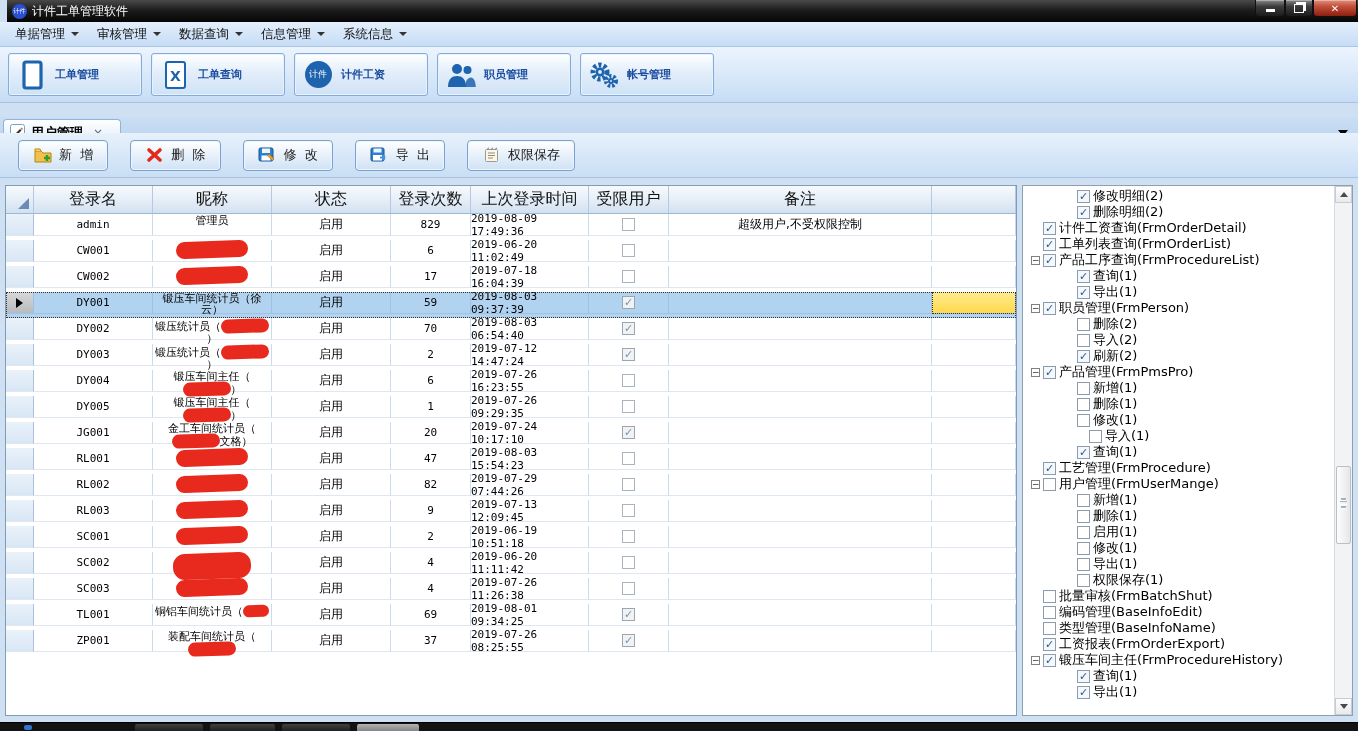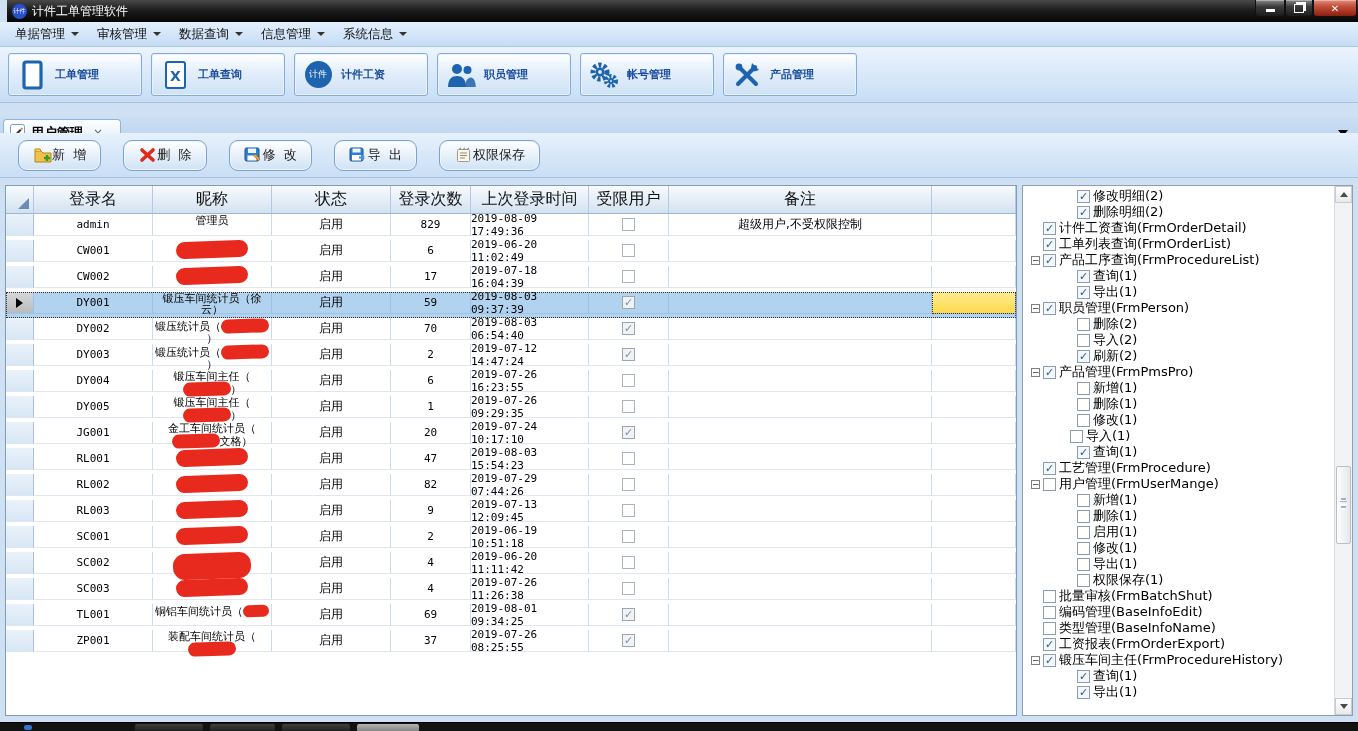--- a/index.html
+++ b/index.html
@@ -53,23 +53,23 @@
     padding:0 6px;box-sizing:border-box;gap:6px;}
   .tab .tlbl{font-size:13px;font-weight:bold;color:#000;white-space:nowrap;}
   .tab .x{color:#666;font-size:12px;margin-left:4px;cursor:pointer;}
   .tabarrow{position:absolute;right:10px;top:13px;width:0;height:0;
     border-left:5px solid transparent;border-right:5px solid transparent;border-top:6px solid #000;}
 
   
   .actionbar{position:absolute;left:0;top:133px;width:1358px;height:45px;
     background:linear-gradient(#e7f1fc,#c9def5);border-bottom:1px solid #a8c3e2;
     display:flex;align-items:center;padding-left:18px;box-sizing:border-box;gap:22px;}
-  .abtn{height:29px;border:1px solid #7ba2cf;border-radius:9px;
+  .abtn{height:29px;border:1px solid #7ba2cf;border-radius:4px;
     background:linear-gradient(#ffffff,#e7f0fa 50%,#cfe2f6);
-    display:flex;align-items:center;padding:0 14px;cursor:pointer;
+    display:flex;align-items:center;gap:7px;padding:0 14px;cursor:pointer;
     box-shadow:0 0 0 1px #eef5fc inset;}
   .abtn .lbl{font-size:13px;color:#1a1a1a;white-space:pre;}
   .abtn .ic{width:19px;height:16px;display:flex;align-items:center;justify-content:center;flex:none;}
 
   
   .grid{position:absolute;left:5px;top:185px;width:1012px;height:531px;
     background:#fff;border:1px solid #7f9db9;box-sizing:border-box;overflow:hidden;}
   .ghead{display:flex;height:28px;}
   .gh{background:linear-gradient(#f7fafd,#e4edf7 55%,#d2e1f0);border-right:1px solid #b4c9e0;
     border-bottom:1px solid #9db8d4;display:flex;align-items:center;justify-content:center;
@@ -231,33 +231,20 @@
           <svg width="30" height="30" viewBox="0 0 30 30">
             <circle cx="11" cy="12" r="7" fill="none" stroke="#1d63ad" stroke-width="5" stroke-dasharray="3 2.2"></circle>
             <circle cx="11" cy="12" r="3.2" fill="none" stroke="#1d63ad" stroke-width="2.6"></circle>
             <circle cx="22" cy="21" r="5" fill="none" stroke="#1d63ad" stroke-width="4" stroke-dasharray="2.4 1.8"></circle>
             <circle cx="22" cy="21" r="2" fill="none" stroke="#1d63ad" stroke-width="2"></circle>
           </svg>
         </span>
       <span class="lbl">帐号管理</span>
     </div>
 
-    <div class="tbtn">
-      <span class="ic">
-          <svg width="30" height="30" viewBox="0 0 30 30">
-            <g stroke="#1d63ad" stroke-width="4" stroke-linecap="round">
-              <line x1="7" y1="7" x2="24" y2="24"></line>
-              <line x1="23" y1="7" x2="6" y2="24"></line>
-            </g>
-            <circle cx="7" cy="7" r="3.4" fill="#1d63ad"></circle>
-            <path d="M20 3l7 7-4.5 1.5L19 8z" fill="#1d63ad"></path>
-          </svg>
-        </span>
-      <span class="lbl">产品管理</span>
-    </div>
   </div>
 
   <div class="tabstrip">
     <div class="tab">
       <span class="ic">
         <svg width="15" height="15" viewBox="0 0 15 15">
             <rect x="0.5" y="0.5" width="14" height="14" rx="2" fill="#fff" stroke="#7aa0c8"></rect>
             <path d="M4 11l6-6 1.5 1.5-6 6H4z" fill="#333"></path>
             <path d="M10.5 4.5l1-1 1.5 1.5-1 1z" fill="#c46a2a"></path>
           </svg>
@@ -737,21 +724,21 @@
       <span class="tcb"></span>
       <span class="tlabel">删除(1)</span>
     </div>
 
     <div class="titem" style="padding-left: 42px;">
       <span class="texp hid">−</span>
       <span class="tcb"></span>
       <span class="tlabel">修改(1)</span>
     </div>
 
-    <div class="titem" style="padding-left: 35px;">
+    <div class="titem" style="padding-left: 54px;">
       <span class="texp hid">−</span>
       <span class="tcb"></span>
       <span class="tlabel">导入(1)</span>
     </div>
 
     <div class="titem" style="padding-left: 42px;">
       <span class="texp hid">−</span>
       <span class="tcb on">✓</span>
       <span class="tlabel">查询(1)</span>
     </div>

